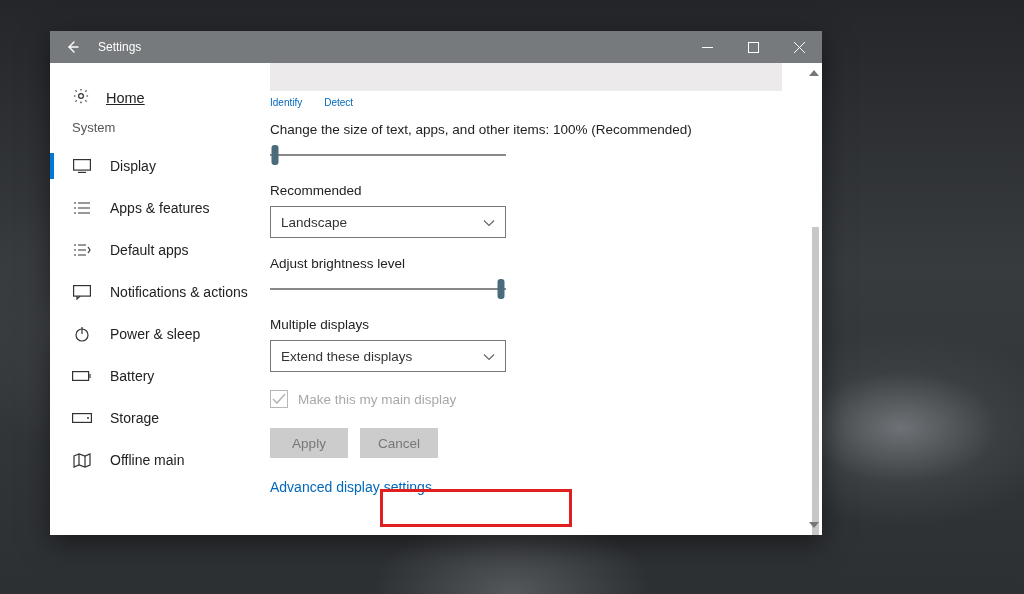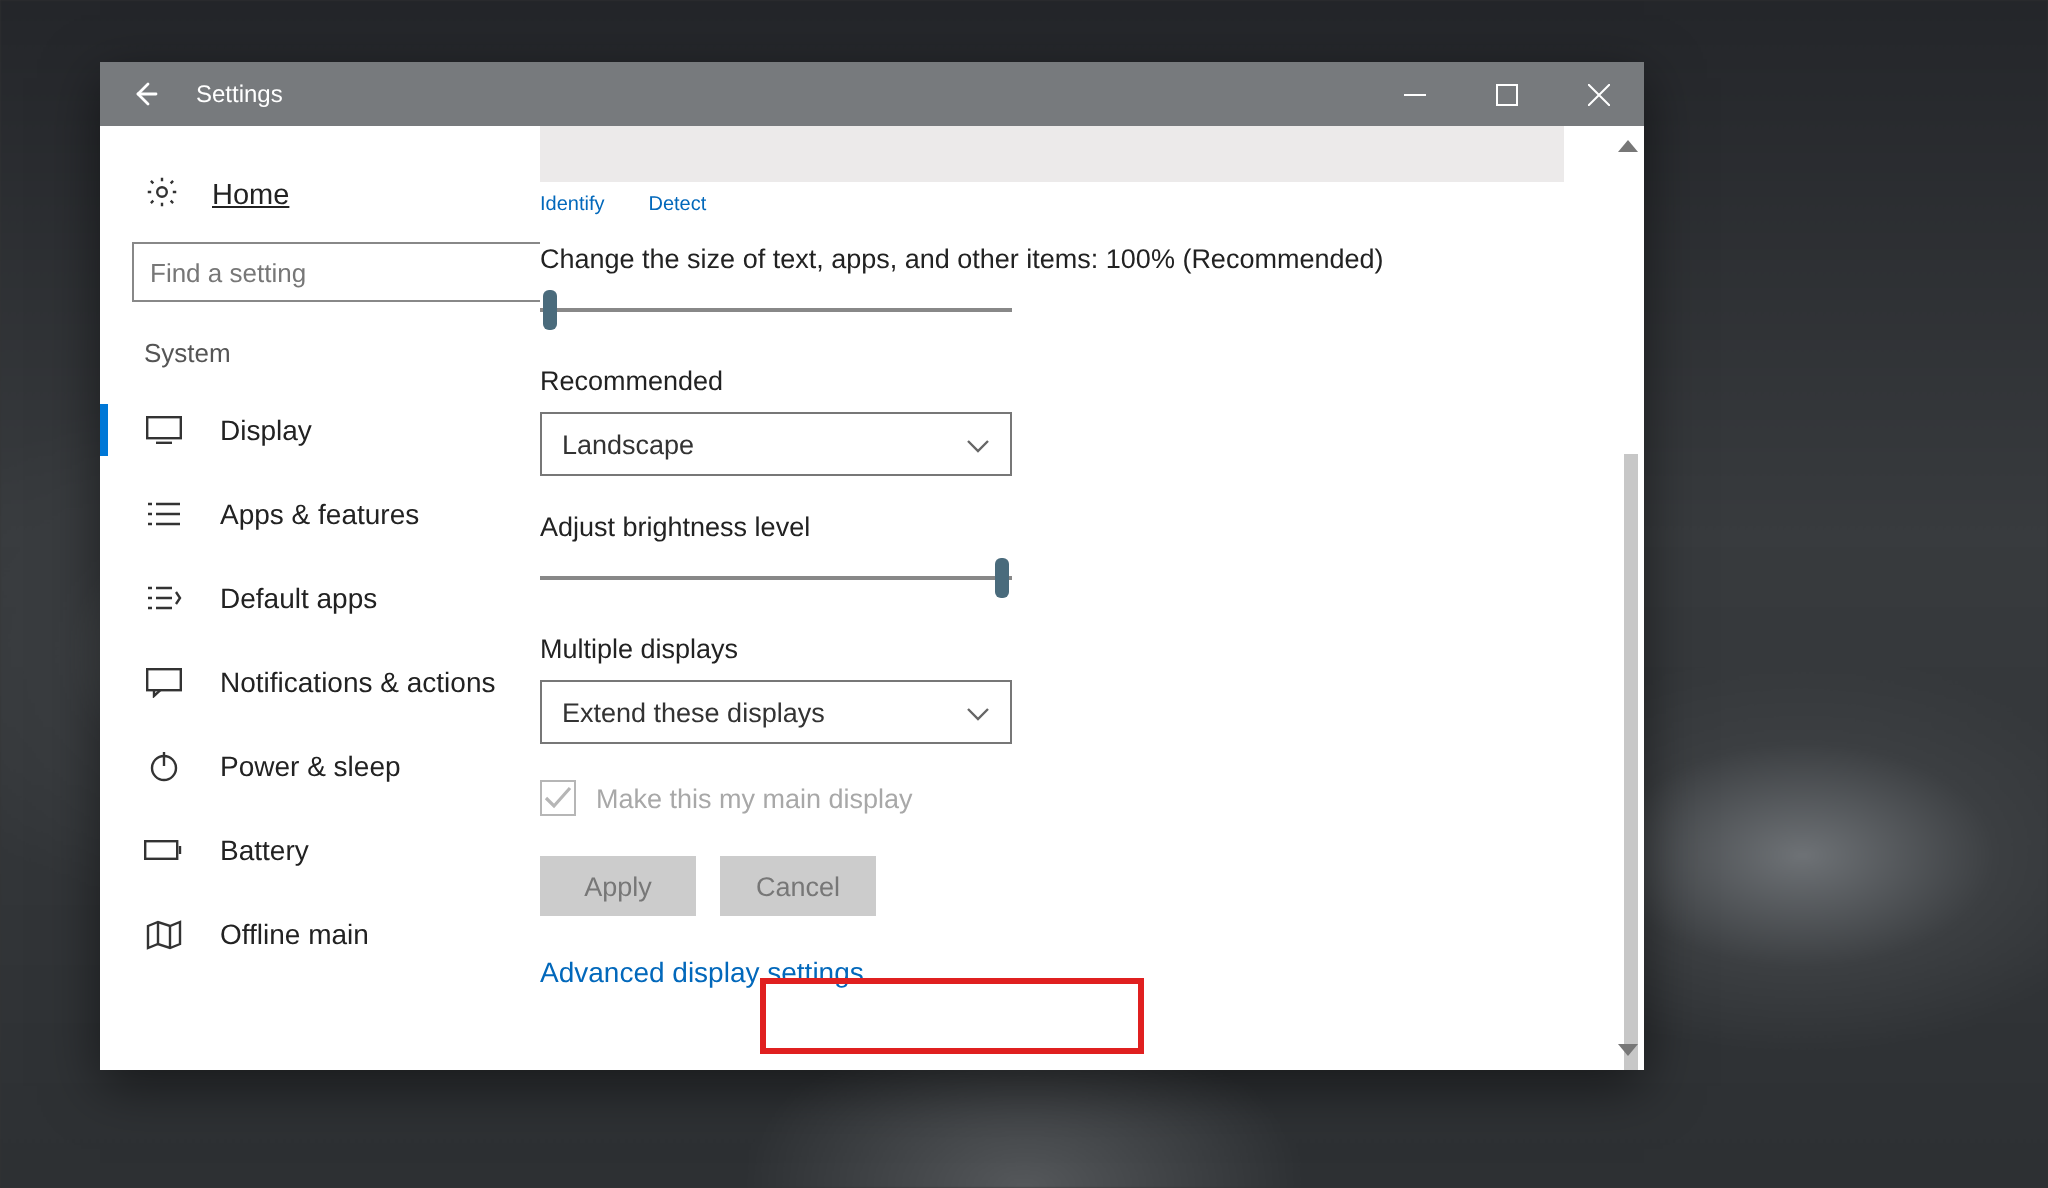--- a/index.html
+++ b/index.html
@@ -107,31 +107,20 @@
     <div class="sidebar">
       <div class="home-row">
         <span class="ic">
           <svg width="18" height="18" viewBox="0 0 24 24" fill="none" stroke="#333" stroke-width="1.6">
               <circle cx="12" cy="12" r="3.2"></circle>
               <path d="M12 2.5v2.3M12 19.2v2.3M4.6 4.6l1.6 1.6M17.8 17.8l1.6 1.6M2.5 12h2.3M19.2 12h2.3M4.6 19.4l1.6-1.6M17.8 6.2l1.6-1.6"></path>
             </svg>
         </span>
         <span>Home</span>
       </div>
-      <div class="search-wrap">
-        <div class="search">
-          <input type="text" placeholder="Find a setting" style="">
-          <span class="search-ic">
-            <svg width="14" height="14" viewBox="0 0 16 16" fill="none" stroke="#999" stroke-width="1.3">
-                <circle cx="7" cy="7" r="5"></circle>
-                <path d="M11 11l4 4"></path>
-              </svg>
-          </span>
-        </div>
-      </div>
       <div class="group-label">System</div>
       <div class="navlist">
         <div class="navitem active">
           <span class="ic">
               <svg width="18" height="14" viewBox="0 0 18 14" fill="none" stroke="#333" stroke-width="1.2">
                 <rect x="0.6" y="0.6" width="16.8" height="10.5"></rect>
                 <path d="M5 13.4h8"></path>
               </svg>
             </span>
           <span>Display</span>
@@ -172,20 +161,29 @@
           <span>Power &amp; sleep</span>
         </div>
         <div class="navitem">
           <span class="ic">
               <svg width="20" height="12" viewBox="0 0 20 12" fill="none" stroke="#333" stroke-width="1.2">
                 <rect x="0.6" y="1.6" width="16" height="8.8"></rect>
                 <path d="M18 4v4"></path>
               </svg>
             </span>
           <span>Battery</span>
+        </div>
+        <div class="navitem">
+          <span class="ic">
+              <svg width="20" height="10" viewBox="0 0 20 10" fill="none" stroke="#333" stroke-width="1.2">
+                <rect x="0.6" y="0.6" width="18.8" height="8.8"></rect>
+                <circle cx="16" cy="5" r="1" fill="#333" stroke="none"></circle>
+              </svg>
+            </span>
+          <span>Storage</span>
         </div>
         <div class="navitem">
           <span class="ic">
               <svg width="18" height="15" viewBox="0 0 18 15" fill="none" stroke="#333" stroke-width="1.2">
                 <path d="M1 3l5-2 6 2 5-2v11l-5 2-6-2-5 2z"></path>
                 <path d="M6 1v11M12 3v11"></path>
               </svg>
             </span>
           <span>Offline main</span>
         </div>

